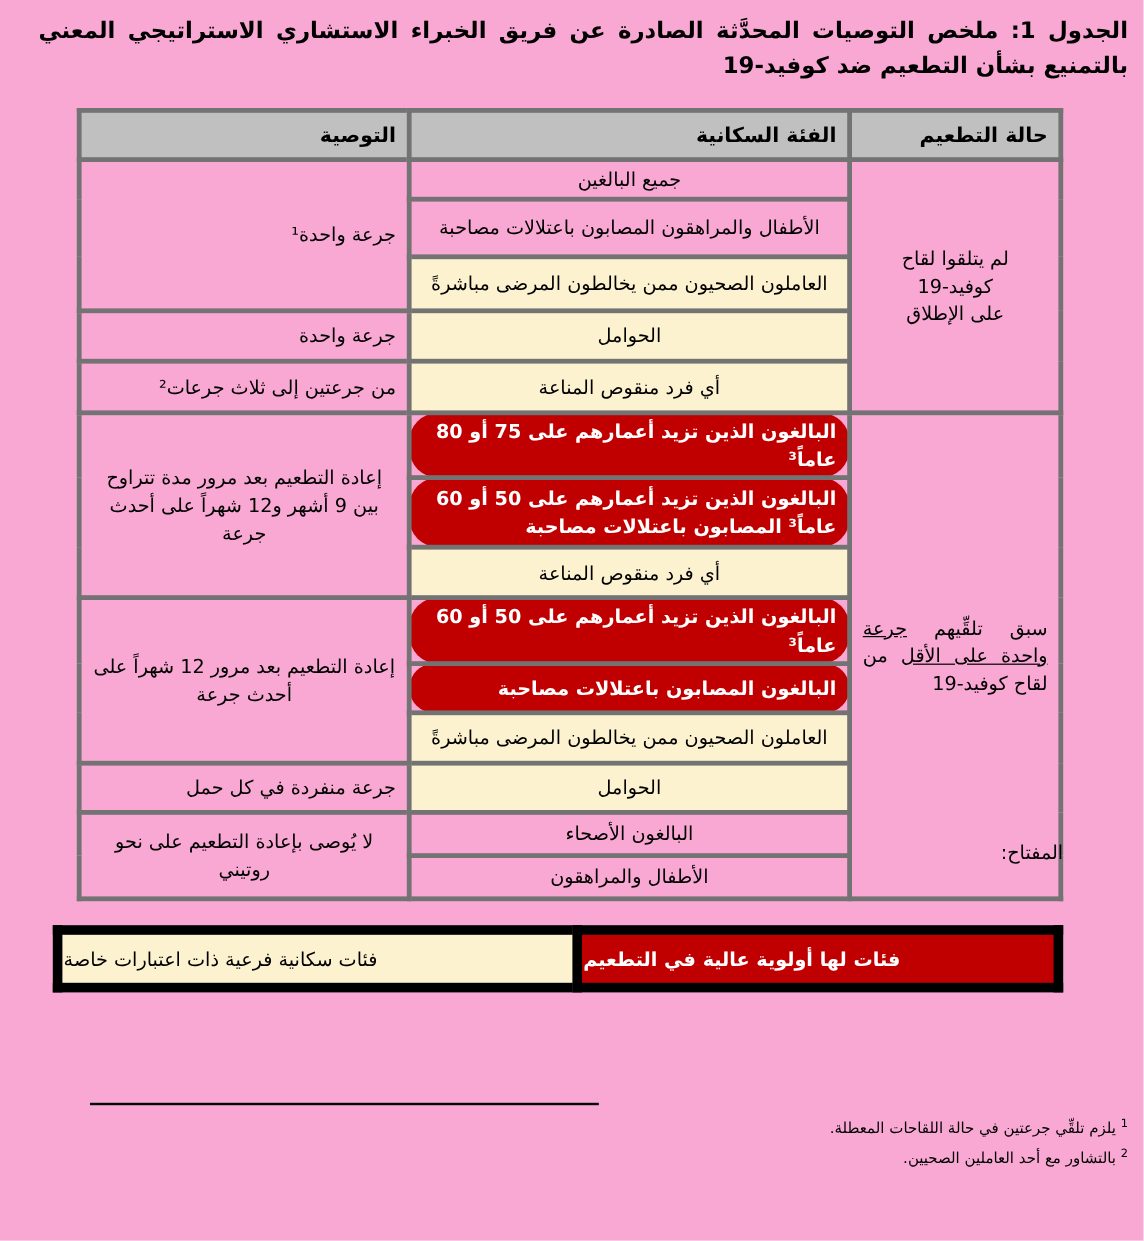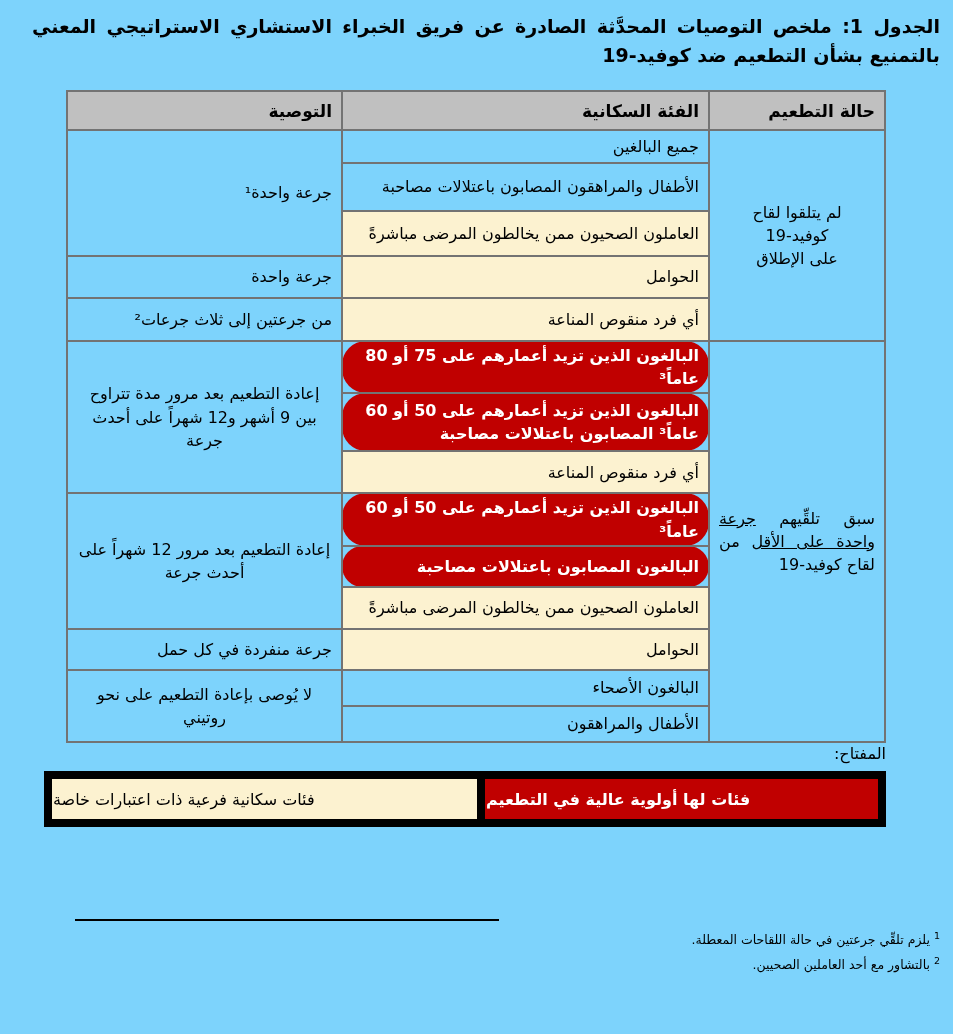--- a/index.html
+++ b/index.html
@@ -1,38 +1,38 @@
 <!DOCTYPE html>
 <html lang="ar"><head>
 <meta charset="utf-8">
 <style>
   html,body { margin:0; padding:0; background:#ffffff; }
   body { width:953px; height:1034px; font-family:"DejaVu Sans",sans-serif; color:#000; }
-  .page { position:relative; width:953px; height:1034px; overflow:hidden; background:#7dd3fc; }
+  .page { position:relative; width:953px; height:1034px; overflow:hidden; background:#f9a8d4; }
 
   .title { position:absolute; top:12px; right:13px; left:32px; margin:0;
            direction:rtl; text-align:justify; font-size:19px; font-weight:bold; line-height:29px; }
 
   table { border-collapse:collapse; table-layout:fixed; direction:rtl; }
   .main-table { position:absolute; top:90px; right:67px; width:818px; }
-  .main-table th, .main-table td { border:2px solid #737373; vertical-align:middle; }
+  .main-table th, .main-table td { border:4px solid #737373; vertical-align:middle; }
   .main-table th { background:#C0C0C0; font-size:17px; font-weight:bold; text-align:right; padding:4px 9px; height:29px; }
   .main-table td { font-size:16px; padding:2px 9px; line-height:1.45; }
 
-  .pop        { text-align:right; }
+  .pop        { text-align:center; }
   .cream      { background:#FCF2D0; }
   .redcell    { background:#C00000; color:#fff; font-weight:bold; text-align:right;border-radius:24px; }
   .rec-right  { text-align:right;border-radius:28px; }
   .rec-center { text-align:center; }
   .status1    { text-align:center; }
   .status2    { text-align:justify; padding:2px 10px; }
   .u          { text-decoration:underline; }
   sup         { font-size:11px; line-height:0; }
 
-  .key-label { position:absolute; top:744px; right:67px; direction:rtl; font-size:16px; }
+  .key-label { position:absolute; top:701px; right:67px; direction:rtl; font-size:16px; }
   .key-table { position:absolute; top:771px; right:67px; width:818px; }
   .key-table td { border:8px solid #000000; height:38px; font-size:16px; text-align:left; vertical-align:middle; }
   .key-high    { width:391px; background:#C00000; color:#fff; font-weight:bold; }
   .key-special { width:423px; background:#FCF2D0; }
 
   .footnote-rule { position:absolute; top:919px; left:75px; width:424px; height:0; border-top:2px solid #000; }
   .footnotes { position:absolute; top:927px; right:13px; direction:rtl; text-align:right;
                font-size:12.5px; line-height:25px; }
   .footnotes sup { font-size:9.5px; }
 </style>

